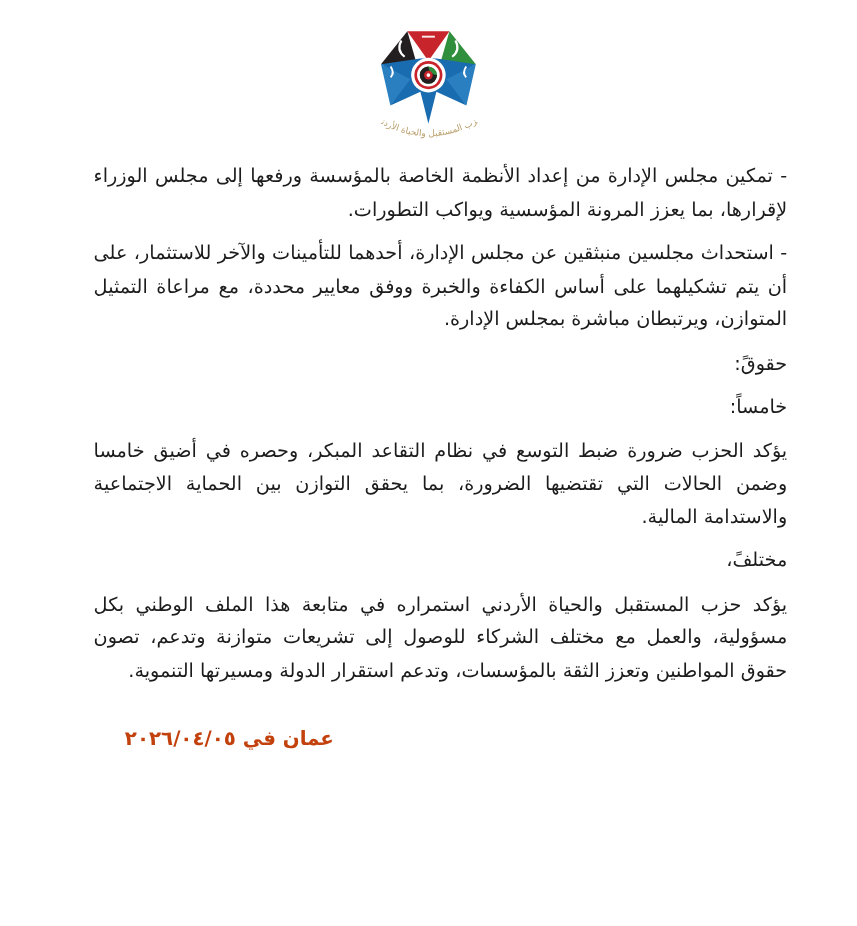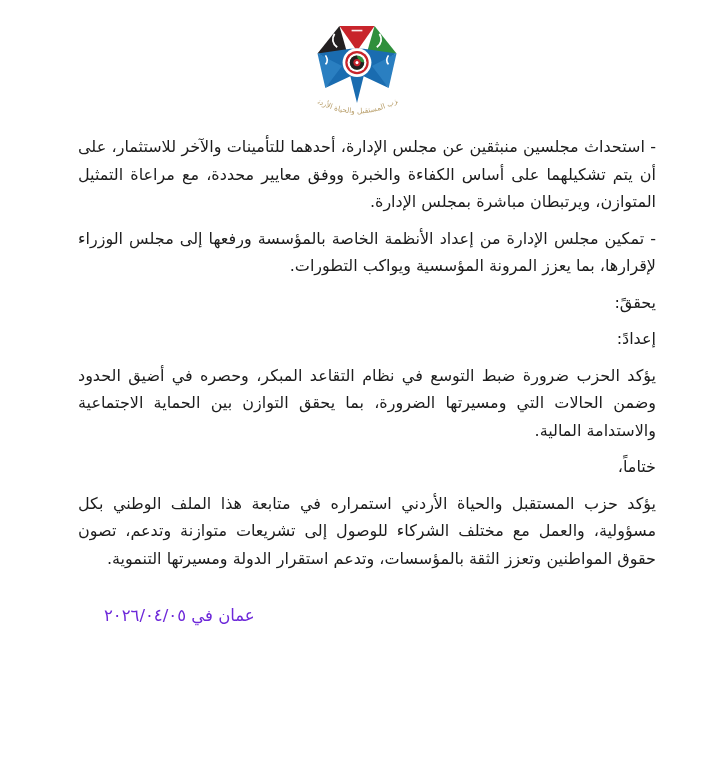--- a/index.html
+++ b/index.html
@@ -12,23 +12,23 @@
     color:#1c1c1c;
     font-size:16px;
     line-height:27.5px;
     text-align:justify;
     text-align-last:right;
   }
   .para{margin:0 0 9px 0;}
   .heading{margin:0 0 9px 0;}
   .date{
     margin:30px 0 0 0;
-    font-weight:normal;
+    font-weight:bold;
     font-size:16.5px;
-    color:#6d28d9;
+    color:#c2410c;
     text-align:left;
     text-align-last:left;
     padding-left:26px;
   }
   svg text{font-family:"DejaVu Sans",sans-serif;}
 </style>
 </head>
 <body>
 
 <div class="page">
@@ -59,27 +59,27 @@
       <circle cx="60" cy="54" r="1.7" fill="#ffffff"></circle>
 
       <path id="arcPath" d="M 14,98 Q 60,123 106,98" fill="none"></path>
       <text font-size="8.3" fill="#b99f6b">
         <textPath href="#arcPath" startOffset="50%" text-anchor="middle">حزب المستقبل والحياة الأردني</textPath>
       </text>
     </svg>
   </div>
 
   <div class="content">
+    <p class="para">- تمكين مجلس الإدارة من إعداد الأنظمة الخاصة بالمؤسسة ورفعها إلى مجلس الوزراء لإقرارها، بما يعزز المرونة المؤسسية ويواكب التطورات.</p>
     <p class="para">- استحداث مجلسين منبثقين عن مجلس الإدارة، أحدهما للتأمينات والآخر للاستثمار، على أن يتم تشكيلهما على أساس الكفاءة والخبرة ووفق معايير محددة، مع مراعاة التمثيل المتوازن، ويرتبطان مباشرة بمجلس الإدارة.</p>
-    <p class="para">- تمكين مجلس الإدارة من إعداد الأنظمة الخاصة بالمؤسسة ورفعها إلى مجلس الوزراء لإقرارها، بما يعزز المرونة المؤسسية ويواكب التطورات.</p>
 
-    <p class="heading">يحققً:</p>
+    <p class="heading">حقوقً:</p>
 
-    <p class="heading">إعدادً:</p>
-    <p class="para">يؤكد الحزب ضرورة ضبط التوسع في نظام التقاعد المبكر، وحصره في أضيق الحدود وضمن الحالات التي ومسيرتها الضرورة، بما يحقق التوازن بين الحماية الاجتماعية والاستدامة المالية.</p>
+    <p class="heading">خامساً:</p>
+    <p class="para">يؤكد الحزب ضرورة ضبط التوسع في نظام التقاعد المبكر، وحصره في أضيق خامسا وضمن الحالات التي تقتضيها الضرورة، بما يحقق التوازن بين الحماية الاجتماعية والاستدامة المالية.</p>
 
-    <p class="heading">ختاماً،</p>
+    <p class="heading">مختلفً،</p>
     <p class="para">يؤكد حزب المستقبل والحياة الأردني استمراره في متابعة هذا الملف الوطني بكل مسؤولية، والعمل مع مختلف الشركاء للوصول إلى تشريعات متوازنة وتدعم، تصون حقوق المواطنين وتعزز الثقة بالمؤسسات، وتدعم استقرار الدولة ومسيرتها التنموية.</p>
 
     <p class="date">عمان في ٢٠٢٦/٠٤/٠٥</p>
   </div>
 
 </div>
 
 </body></html>

